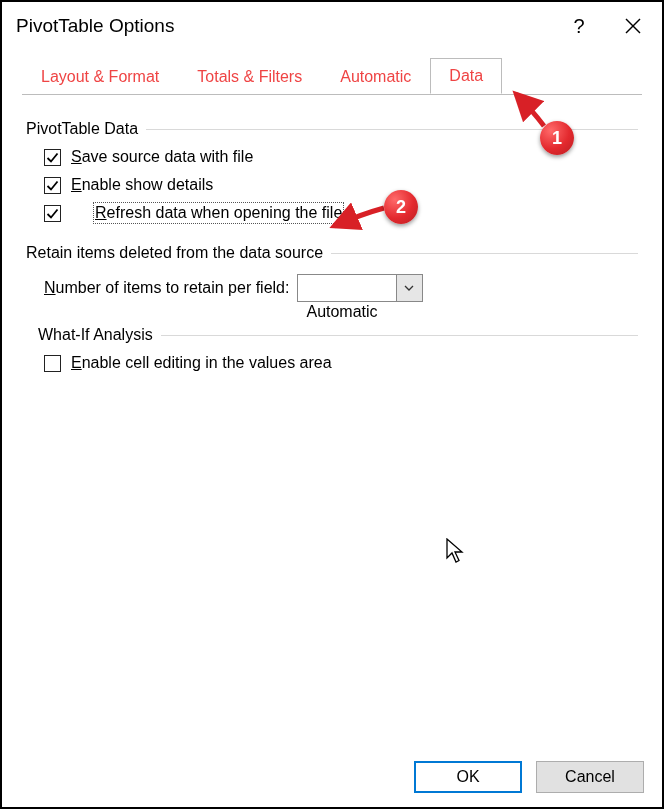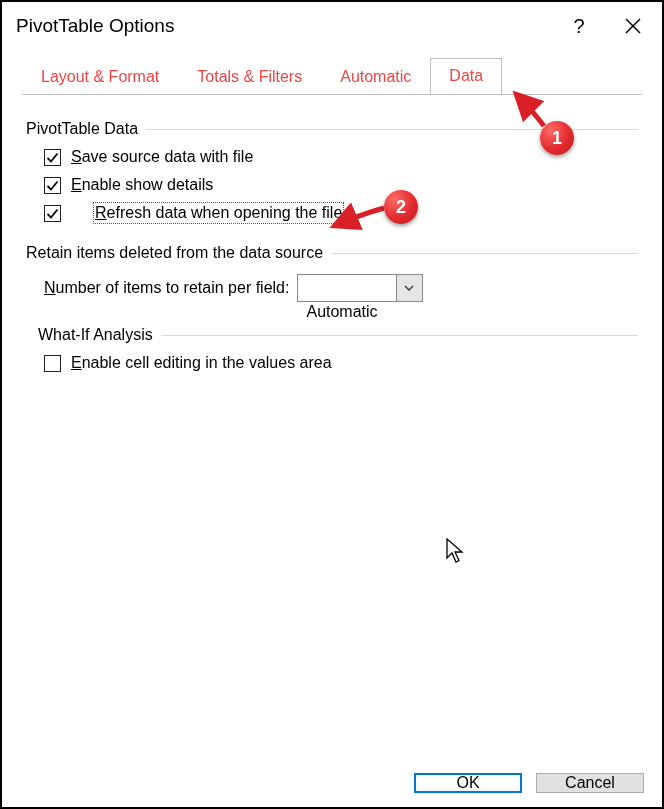--- a/index.html
+++ b/index.html
@@ -139,21 +139,21 @@
   .combo .combo-btn svg { width:10px; height:6px; }
 
   
   .button-row {
     position:absolute;
     bottom:14px; right:18px;
     display:flex;
     gap:14px;
   }
   .btn {
-    width:108px; height:20px;
+    width:108px; height:32px;
     font-size:16px;
     background:#e1e1e1;
     border:1px solid #adadad;
     display:flex; align-items:center; justify-content:center;
     cursor:pointer;
   }
   .btn.primary {
     background:#fff;
     border:2px solid #0078d4;
   }

